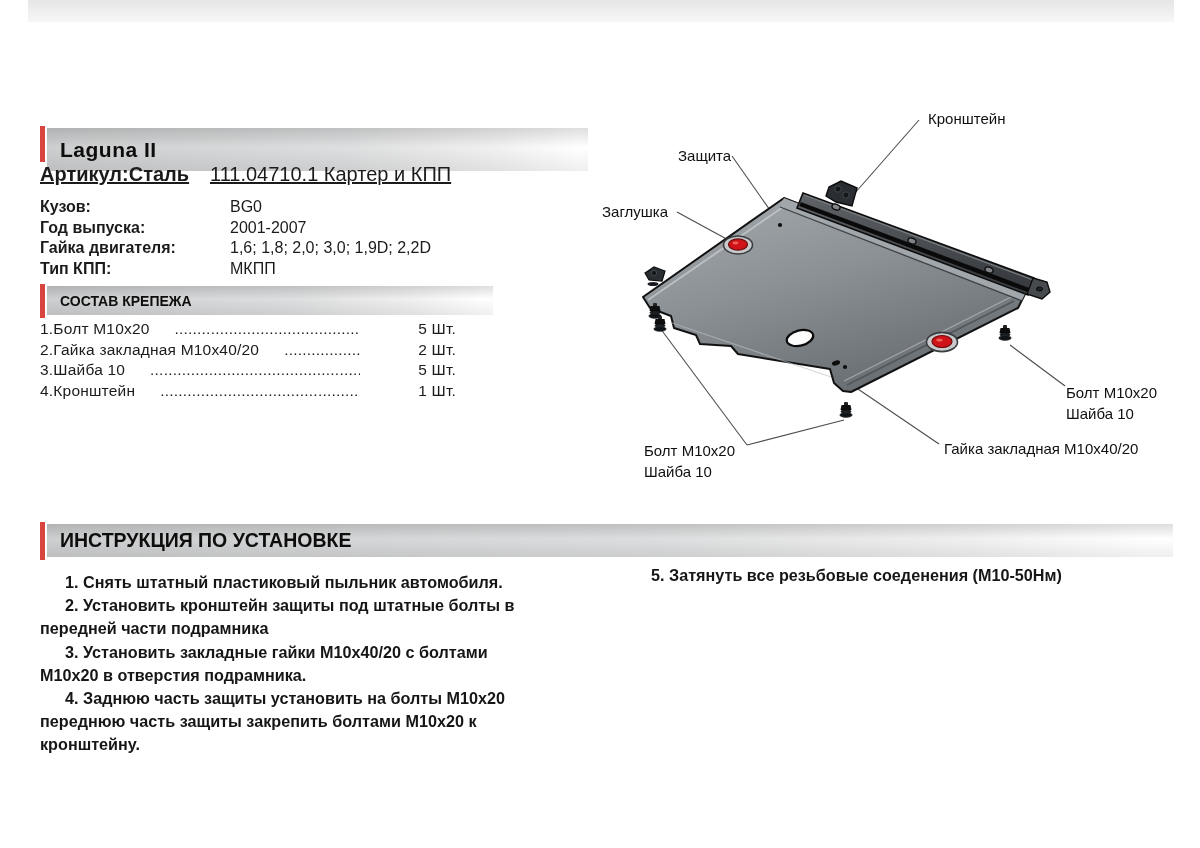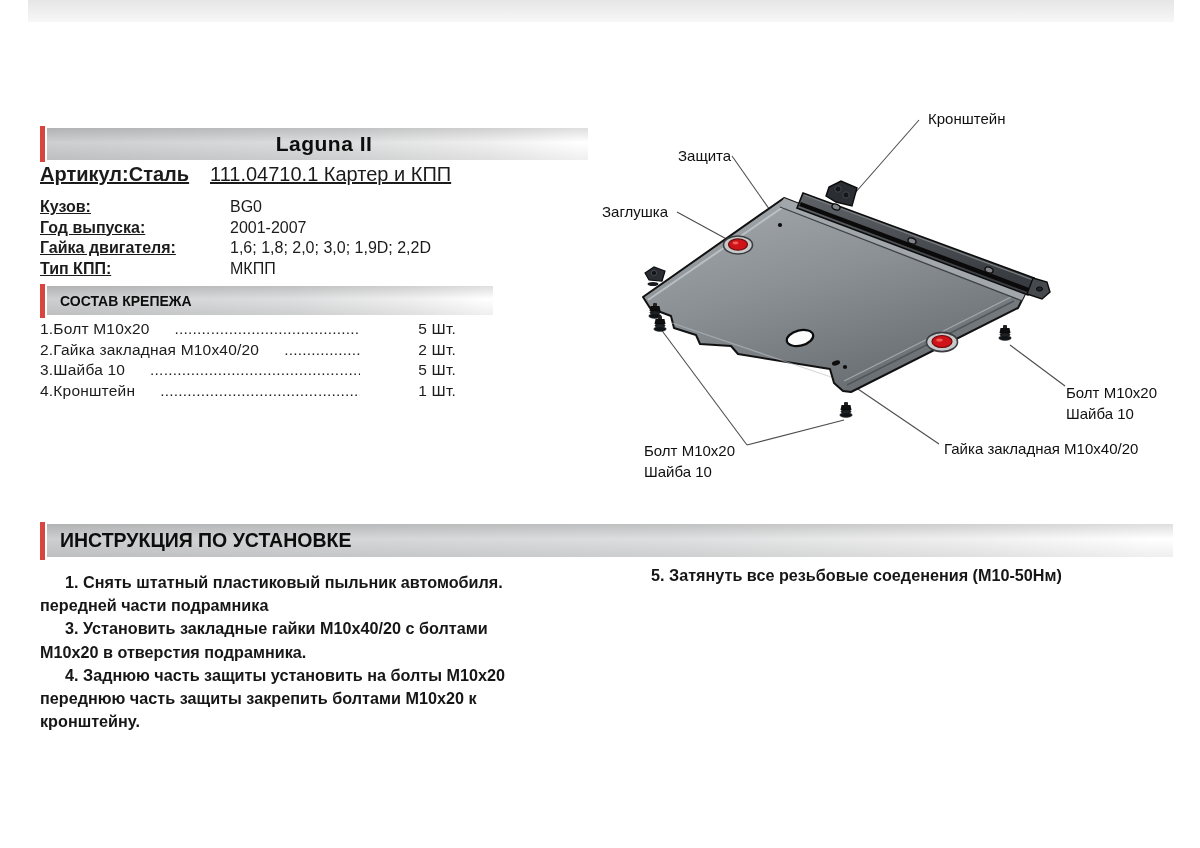--- a/index.html
+++ b/index.html
@@ -11,28 +11,28 @@
   .abs{position:absolute;}
   .top-strip{left:28px;top:0;width:1146px;height:22px;
     background:linear-gradient(to bottom,#e6e6e6,#f7f7f7);}
   .bar-accent{width:5px;background:var(--accent,#d8453e);}
   .graybar{
     display:flex;align-items:center;padding-left:13px;font-weight:bold;color:#0d0d0d;
     background:
       linear-gradient(to bottom, rgba(90,90,90,.20), rgba(255,255,255,.12) 45%, rgba(120,120,120,.12) 100%),
       linear-gradient(to right,#c7c8c9,#d9dadb 55%,#eeeeee 82%,#ffffff 98%);
   }
-  #title-bar{left:47px;top:128px;width:528px;height:32px;font-size:21px;letter-spacing:.5px;justify-content:center;}
+  #title-bar{left:47px;top:128px;width:528px;height:43px;font-size:21px;letter-spacing:.5px;}
   #hw-bar{left:47px;top:286px;width:433px;height:29px;font-size:14px;}
   #instr-bar{left:47px;top:524px;width:1113px;height:33px;font-size:19.5px;}
   #article-row{left:40px;top:164px;width:540px;display:flex;font-size:20px;line-height:20px;text-decoration:underline;}
   #article-row .lbl{font-weight:bold;width:170px;flex:none;}
   .spec-table{left:40px;top:197px;width:545px;}
   .spec-row{display:flex;font-size:16px;line-height:20.5px;}
-  .spec-row .lbl{font-weight:bold;width:190px;flex:none;text-decoration:underline;}
+  .spec-row .lbl{font-weight:bold;width:190px;flex:none;}
   .parts{left:40px;top:319px;width:416px;font-size:15.5px;letter-spacing:.2px;}
   .part-row{display:flex;line-height:20.7px;white-space:nowrap;gap:25px;}
   .part-row .dots{flex:1;overflow:hidden;}
   .part-row .qty{flex:none;width:62px;padding-left:9px;text-align:right;}
   .instr-col{font-size:16.2px;line-height:23.2px;color:#161616;}
   #instr-left{left:40px;top:571px;width:588px;}
   #instr-right{left:626px;top:564px;width:548px;}
   .line{white-space:nowrap;font-weight:bold;}
   .line.first{padding-left:25px;}
   .diagram{left:598px;top:95px;width:584px;height:392px;}
@@ -208,20 +208,21 @@
 </svg>
 </div>
 
 <div class="abs bar-accent" style="left:40px;top:522px;height:38px;"></div>
 <div class="abs graybar" id="instr-bar">
   <span>ИНСТРУКЦИЯ ПО УСТАНОВКЕ</span>
 </div>
 
 <div class="abs instr-col" id="instr-left">
   <div class="line first">1. Снять штатный пластиковый пыльник автомобиля.</div>
+  <div class="line first">2. Установить кронштейн защиты под штатные болты в</div>
   <div class="line">передней части подрамника</div>
   <div class="line first">3. Установить закладные гайки М10х40/20 с болтами</div>
   <div class="line">М10х20 в отверстия подрамника.</div>
   <div class="line first">4. Заднюю часть защиты установить на болты М10х20</div>
   <div class="line">переднюю часть защиты закрепить болтами М10х20 к</div>
   <div class="line">кронштейну.</div>
 </div>
 
 <div class="abs instr-col" id="instr-right">
   <div class="line first">5. Затянуть все резьбовые соеденения (М10-50Нм)</div>

